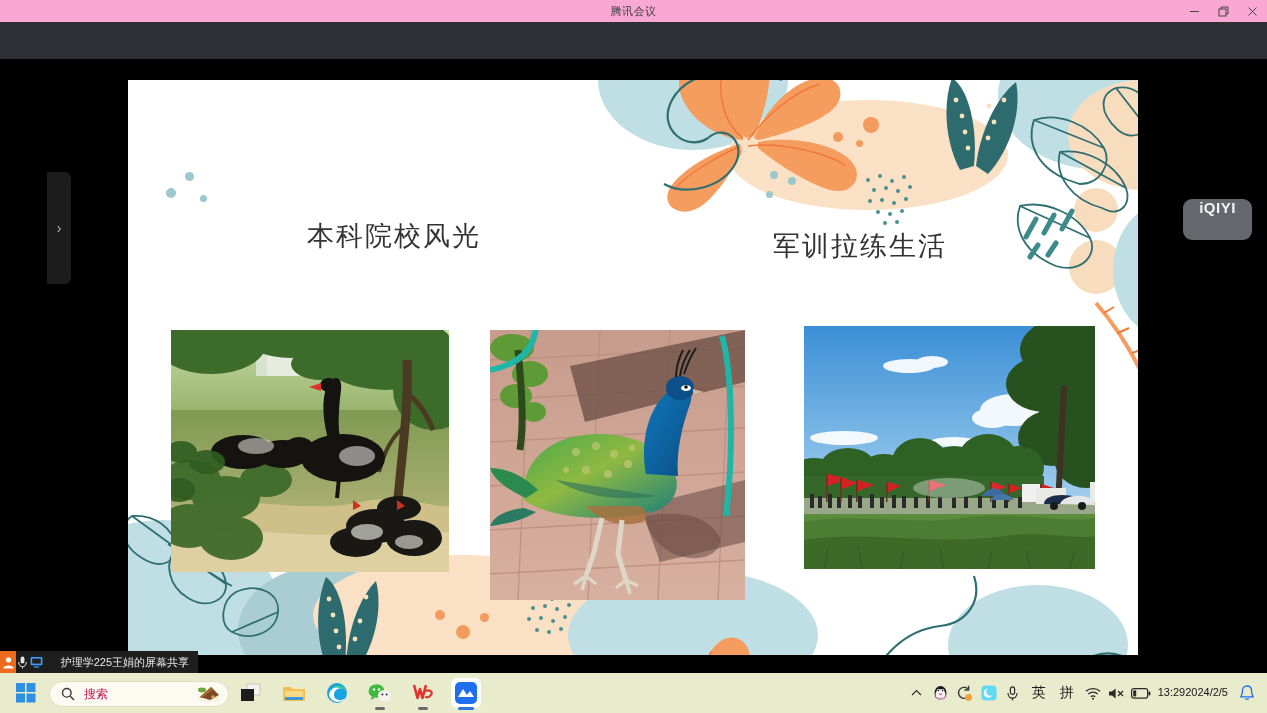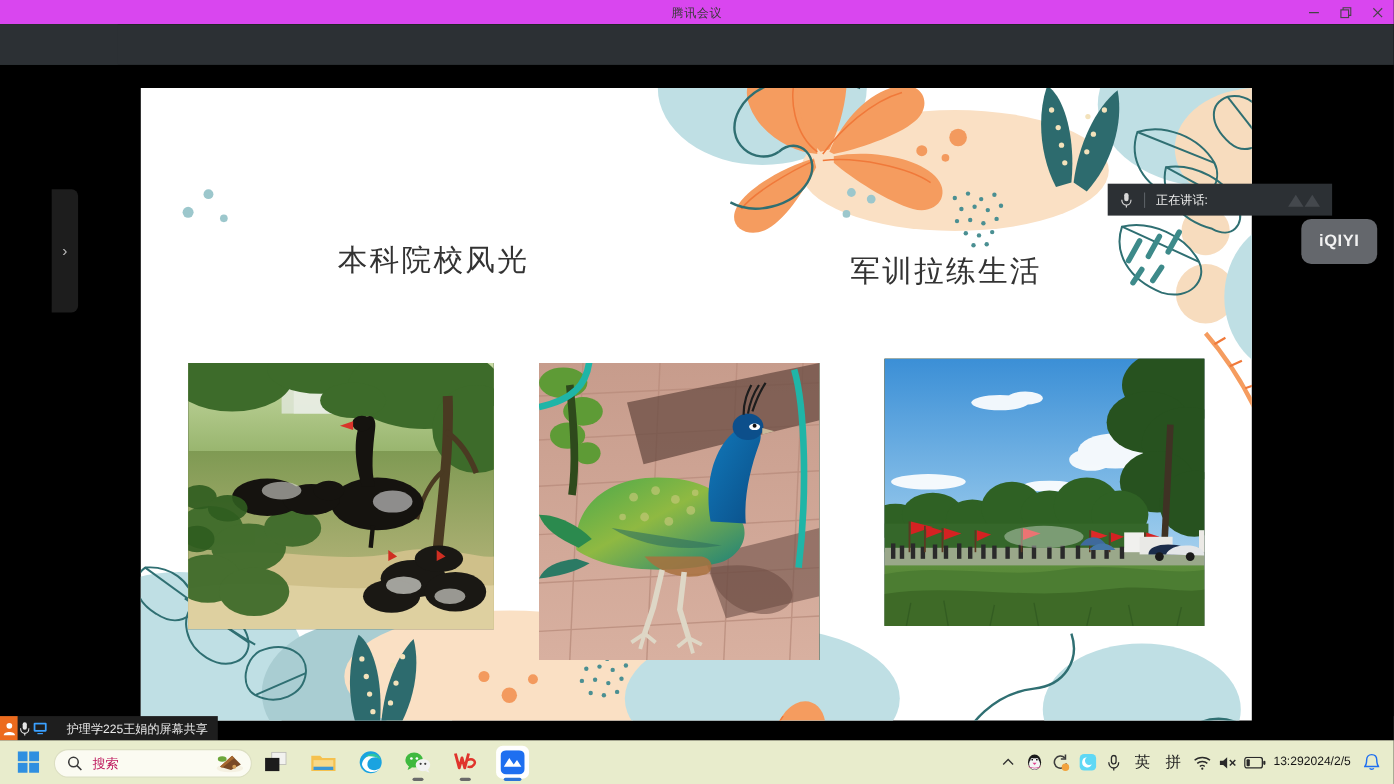--- a/index.html
+++ b/index.html
@@ -6,21 +6,21 @@
   html, body {
     width: 1267px; height: 713px;
     overflow: hidden;
     font-family: "Liberation Sans", "DejaVu Sans", sans-serif;
     background: #000;
   }
 
   
   .titlebar {
     position: absolute; top: 0; left: 0; width: 1267px; height: 22px;
-    background: #d946ef;
+    background: #f9a8d4;
     display: flex; align-items: center; justify-content: center;
   }
   .titlebar-title {
     font-size: 11px; color: #3a3a3a; letter-spacing: .5px;
   }
   .win-controls {
     position: absolute; right: 0; top: 0; height: 22px;
     display: flex; align-items: center;
   }
   .win-btn {
@@ -121,21 +121,21 @@
     position: absolute; right: 8px; top: 7px;
     width: 34px; height: 15px;
   }
 
   
   .iqiyi {
     position: absolute; left: 1183px; top: 177px;
     width: 69px; height: 41px;
     background: rgba(128,132,138,0.78);
     border-radius: 9px;
-    display: flex; align-items: center; justify-content: center;
+    display: flex; justify-content: center;
     color: #f2f2f2; font-size: 15px; font-weight: bold; letter-spacing: .5px;
   }
 
   
   .share-bar {
     position: absolute; left: 0; top: 651px;
     height: 22px;
     background: #1e1e1e;
     display: flex; align-items: center;
     padding-right: 9px;
@@ -695,35 +695,20 @@
             <line x1="184" y1="243" x2="188" y2="226"></line>
             <line x1="226" y1="243" x2="222" y2="224"></line>
             <line x1="266" y1="243" x2="270" y2="226"></line>
           </g>
         </svg>
       </div>
 
     </div>
   </div>
 
-  <div class="speaking-panel">
-    <span class="sp-mic">
-      <svg width="10" height="14" viewBox="0 0 10 14">
-        <rect x="3" y="0.5" width="4" height="7.5" rx="2" fill="#d8d8d8"></rect>
-        <path d="M0.8 6.5 C0.8 10 3 11.5 5 11.5 C7 11.5 9.2 10 9.2 6.5" fill="none" stroke="#d8d8d8" stroke-width="1.1"></path>
-        <line x1="5" y1="11.5" x2="5" y2="13.6" stroke="#d8d8d8" stroke-width="1.1"></line>
-      </svg>
-    </span>
-    <span class="sp-div"></span>
-    <span class="sp-text">正在讲话:</span>
-    <svg class="sp-wave" viewBox="0 0 34 15">
-      <path d="M2 14 L9 3 L16 14 Z" fill="#44484d"></path>
-      <path d="M17 14 L24 3 L31 14 Z" fill="#44484d"></path>
-    </svg>
-  </div>
 
   <div class="iqiyi">
     <span>iQIYI</span>
   </div>
 </div>
 
 <div class="share-bar" style="width: 198px;">
   <span class="share-person">
     <svg width="13" height="13" viewBox="0 0 13 13">
       <circle cx="6.5" cy="3.8" r="2.6" fill="#fff"></circle>

